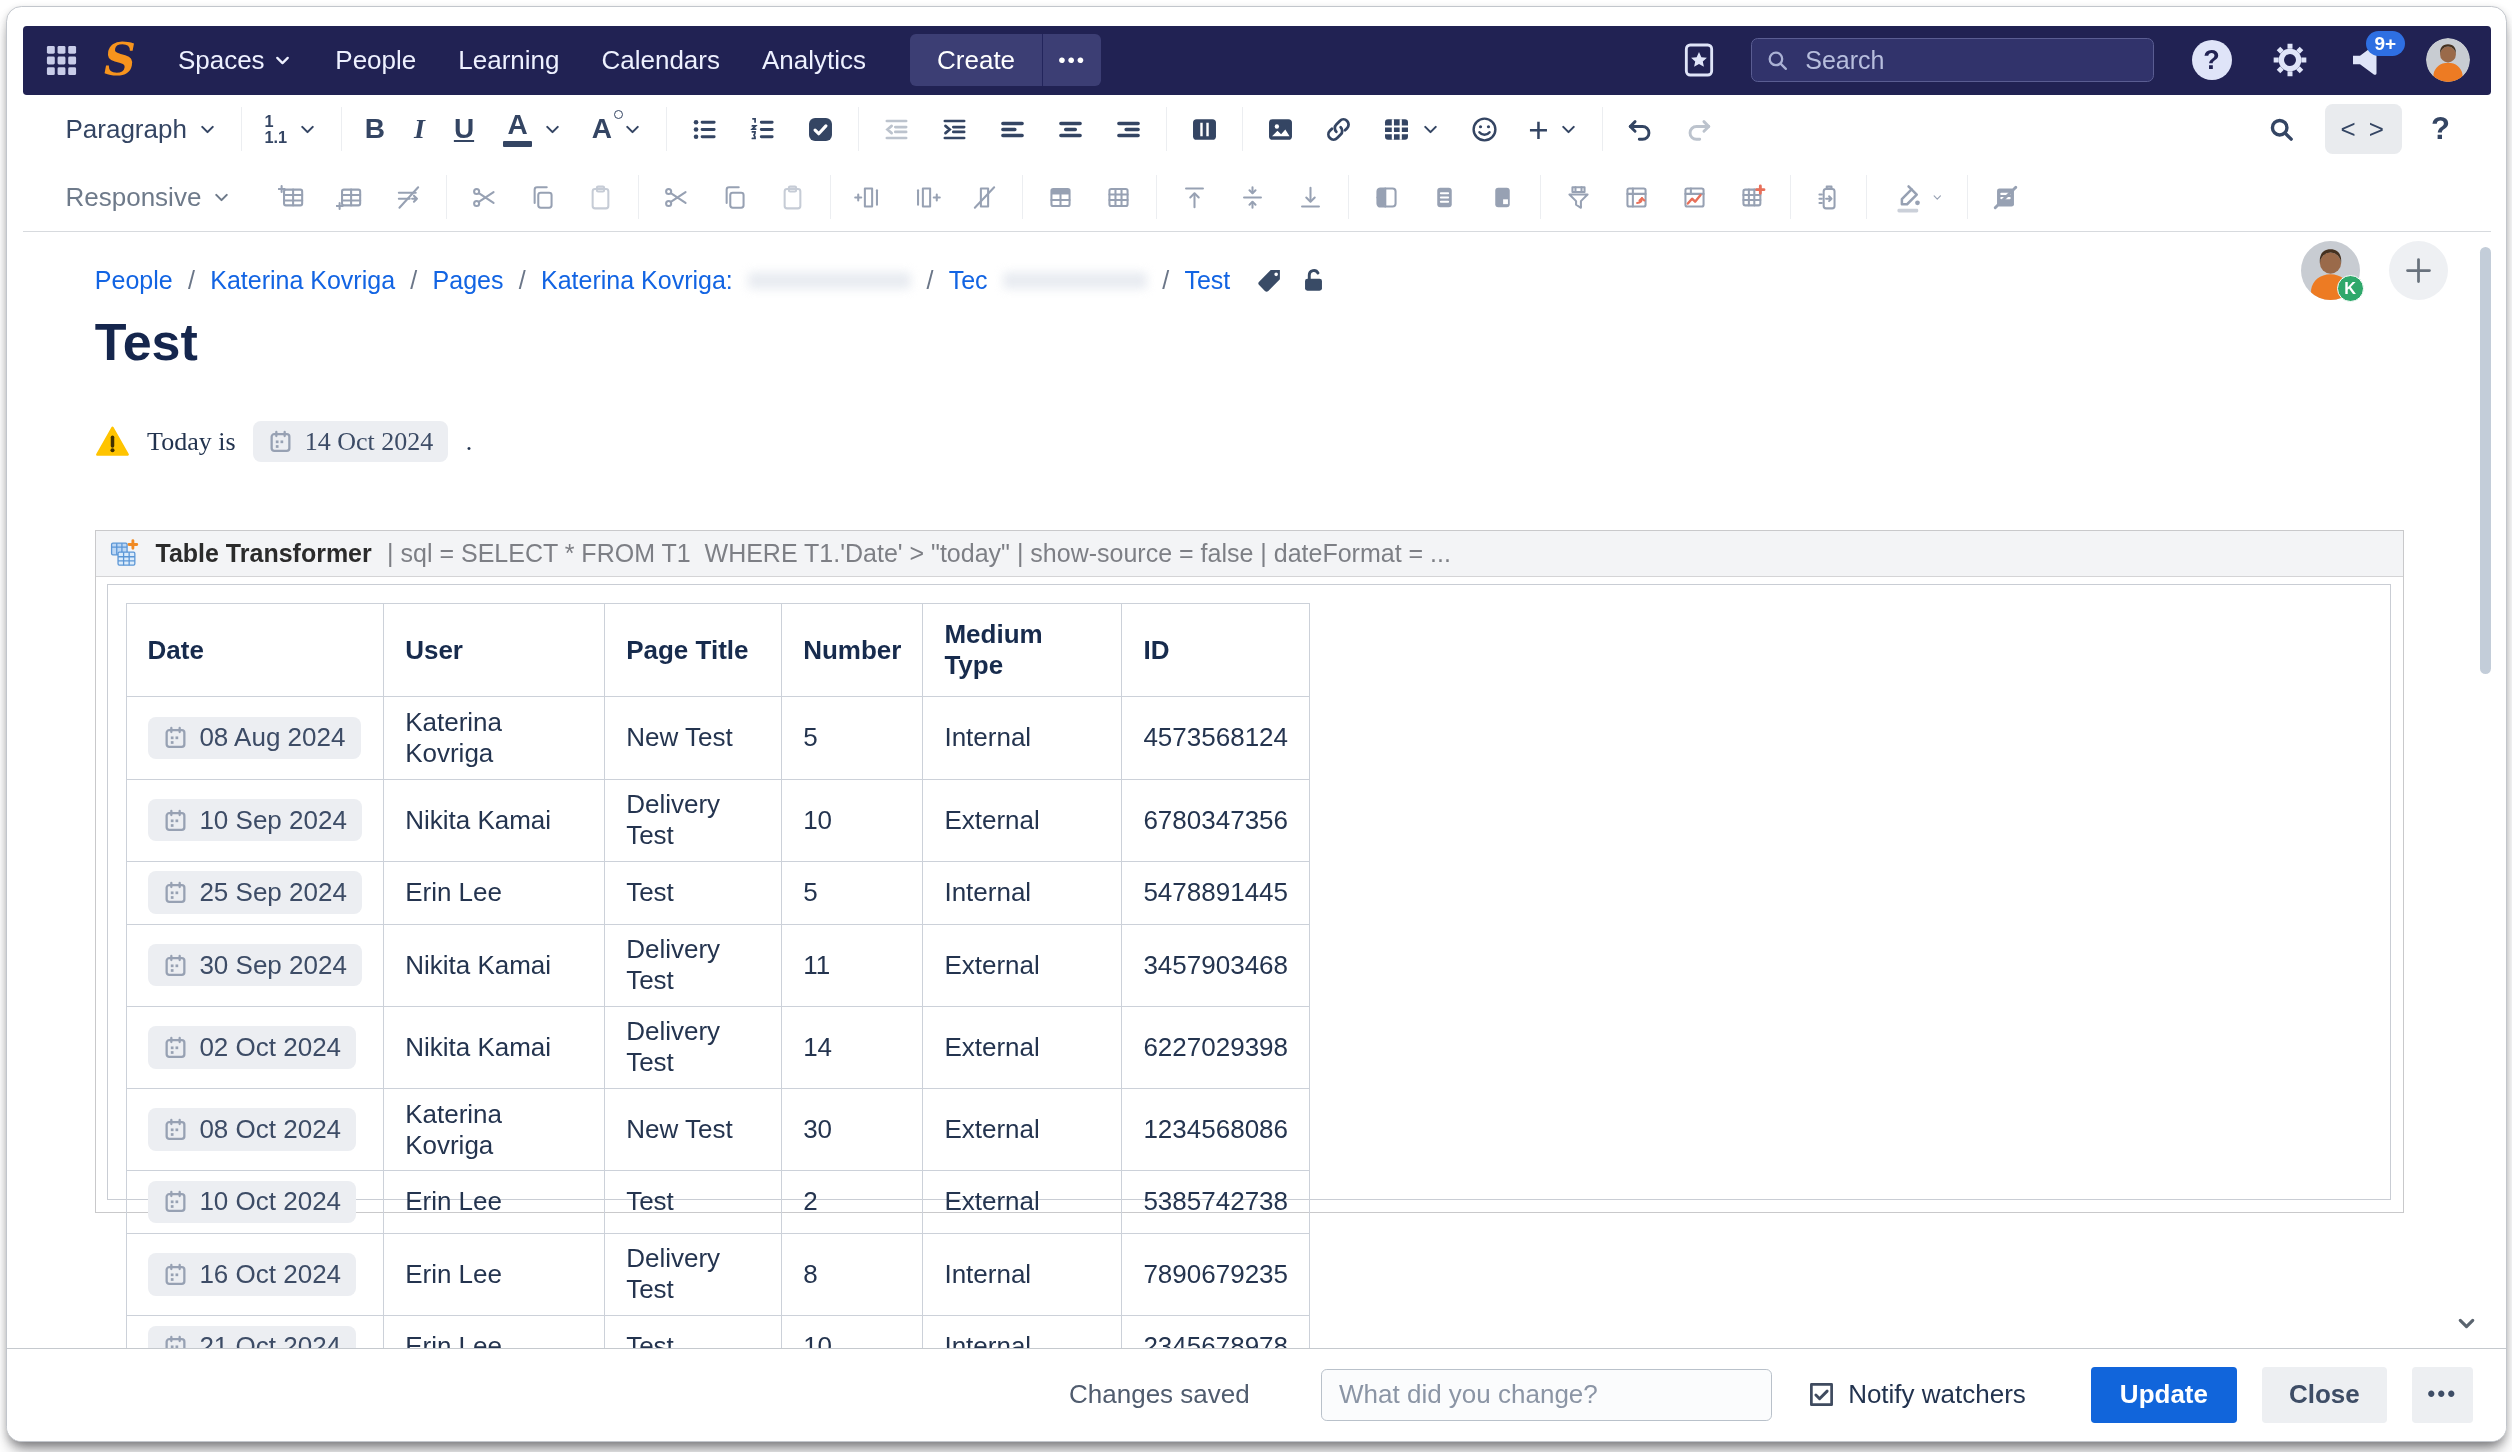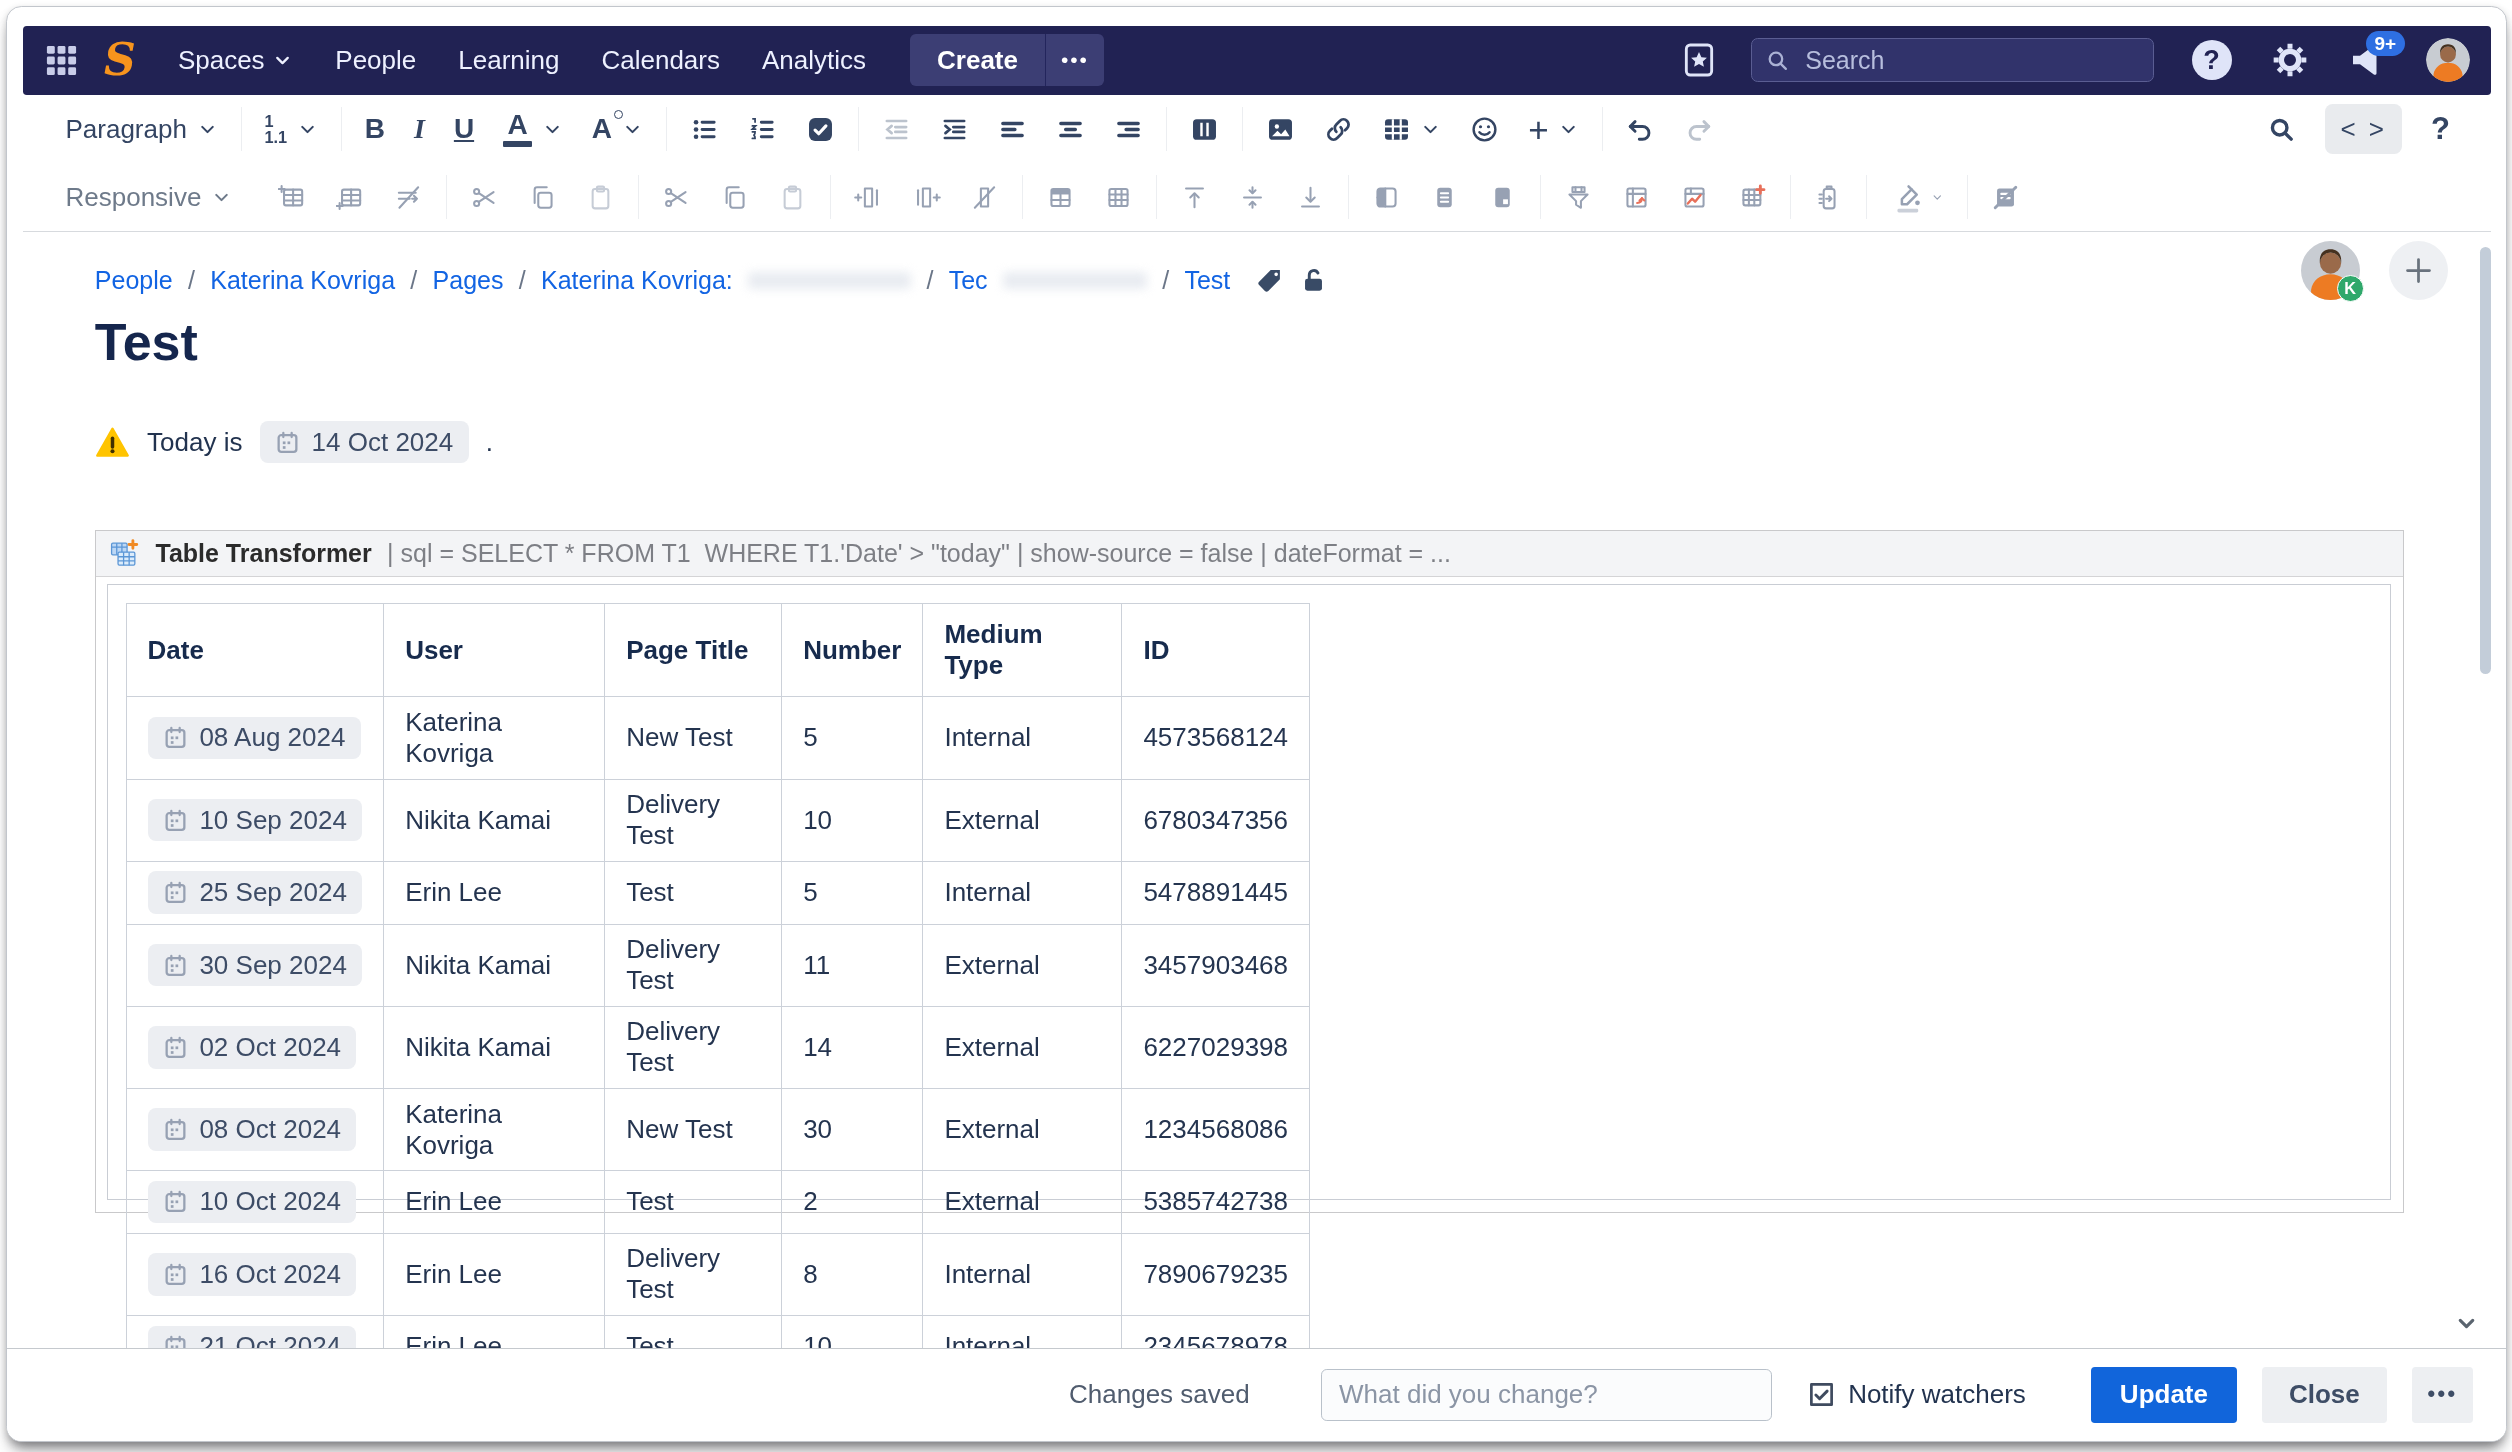--- a/index.html
+++ b/index.html
@@ -14,21 +14,21 @@
   .navbar{position:absolute;left:16.3px;right:15.3px;top:19px;height:69px;background:#212253;
     border-radius:3.8px;display:flex;align-items:center;padding:0 21px;color:#eef1ff;}
   .grid-icon{width:35px;height:35px;color:#c9cde9;margin-right:25px;cursor:pointer;}
   .logo{font-family:"DejaVu Serif",serif;font-style:italic;font-weight:bold;font-size:44px;
     color:#f7941d;margin-right:42px;line-height:1;cursor:pointer;}
   .nav-menu{display:flex;align-items:center;gap:42px;font-size:26px;}
   .nav-item{display:flex;align-items:center;gap:7.7px;cursor:pointer;white-space:nowrap;}
   .chev{width:21px;height:21px;}
   .create-split{display:flex;margin-left:44px;}
   .create-btn{background:#3c3e74;border-radius:5.8px 0 0 5.8px;height:52px;padding:0 27px;
-    display:flex;align-items:center;font-weight:700;font-size:26px;color:#fff;cursor:pointer;}
+    display:flex;align-items:center;font-weight:400;font-size:26px;color:#fff;cursor:pointer;}
   .create-more{background:#3c3e74;border-left:1.9px solid #23255c;border-radius:0 5.8px 5.8px 0;
     width:59px;height:52px;display:flex;align-items:center;justify-content:center;
     font-size:21px;letter-spacing:1.9px;color:#fff;cursor:pointer;}
   .nav-spacer{flex:1;}
   .starboard{width:38px;height:38px;color:#dfe4f8;margin-right:33px;cursor:pointer;}
   .nav-search{width:403px;height:44px;background:#31336b;border:1px solid #5a5d92;border-radius:6.7px;
     display:flex;align-items:center;gap:13.4px;padding:0 13.4px;margin-right:38px;}
   .nav-search svg{width:25px;height:25px;color:#aab1d4;flex:none;}
   .nav-search input{background:transparent;border:none;outline:none;color:#dfe4f8;font-size:25px;width:100%;
     font-family:"Liberation Sans",sans-serif;}
@@ -78,21 +78,21 @@
   .pg-avatar{position:relative;width:59px;height:59px;}
   .pg-avatar .avatar{width:59px;height:59px;}
   .kbadge{position:absolute;right:-3.8px;bottom:-1.9px;width:27px;height:27px;border-radius:50%;background:#2fa86b;
     color:#fff;font-size:16.3px;font-weight:bold;display:flex;align-items:center;justify-content:center;
     border:1.9px solid #fff;}
   .plus-circle{width:59px;height:59px;border-radius:50%;background:#eef0f3;color:#69727d;
     display:flex;align-items:center;justify-content:center;cursor:pointer;}
   .plus-circle svg{width:33px;height:33px;}
   .page-title{position:absolute;left:88px;top:305px;font-size:52px;font-weight:600;color:#15264d;}
   .warning-line{position:absolute;left:88px;top:414px;display:flex;align-items:center;gap:17.3px;
-    font-size:26px;color:#22334f;}
+    font-size:26px;color:#22334f;font-family:Liberation Serif, serif;}
   .warn-icon{width:35px;height:35px;}
   .date-chip{display:inline-flex;align-items:center;gap:11.5px;background:#eceef2;border-radius:8px;
     padding:5.8px 15.3px;color:#3d4c66;font-size:26px;cursor:pointer;white-space:nowrap;}
   .date-chip svg{width:25px;height:25px;color:#97a1b3;flex:none;}
 
   
   .macro{position:absolute;left:88px;right:102px;top:523px;height:683px;border:1px solid #c9c9cb;background:#fff;}
   .macro-header{height:46px;background:#f3f4f6;border-bottom:1px solid #d4d4d6;display:flex;align-items:center;
     gap:15.3px;padding:0 13.4px;font-size:25px;}
   .macro-header svg{width:31px;height:31px;}

